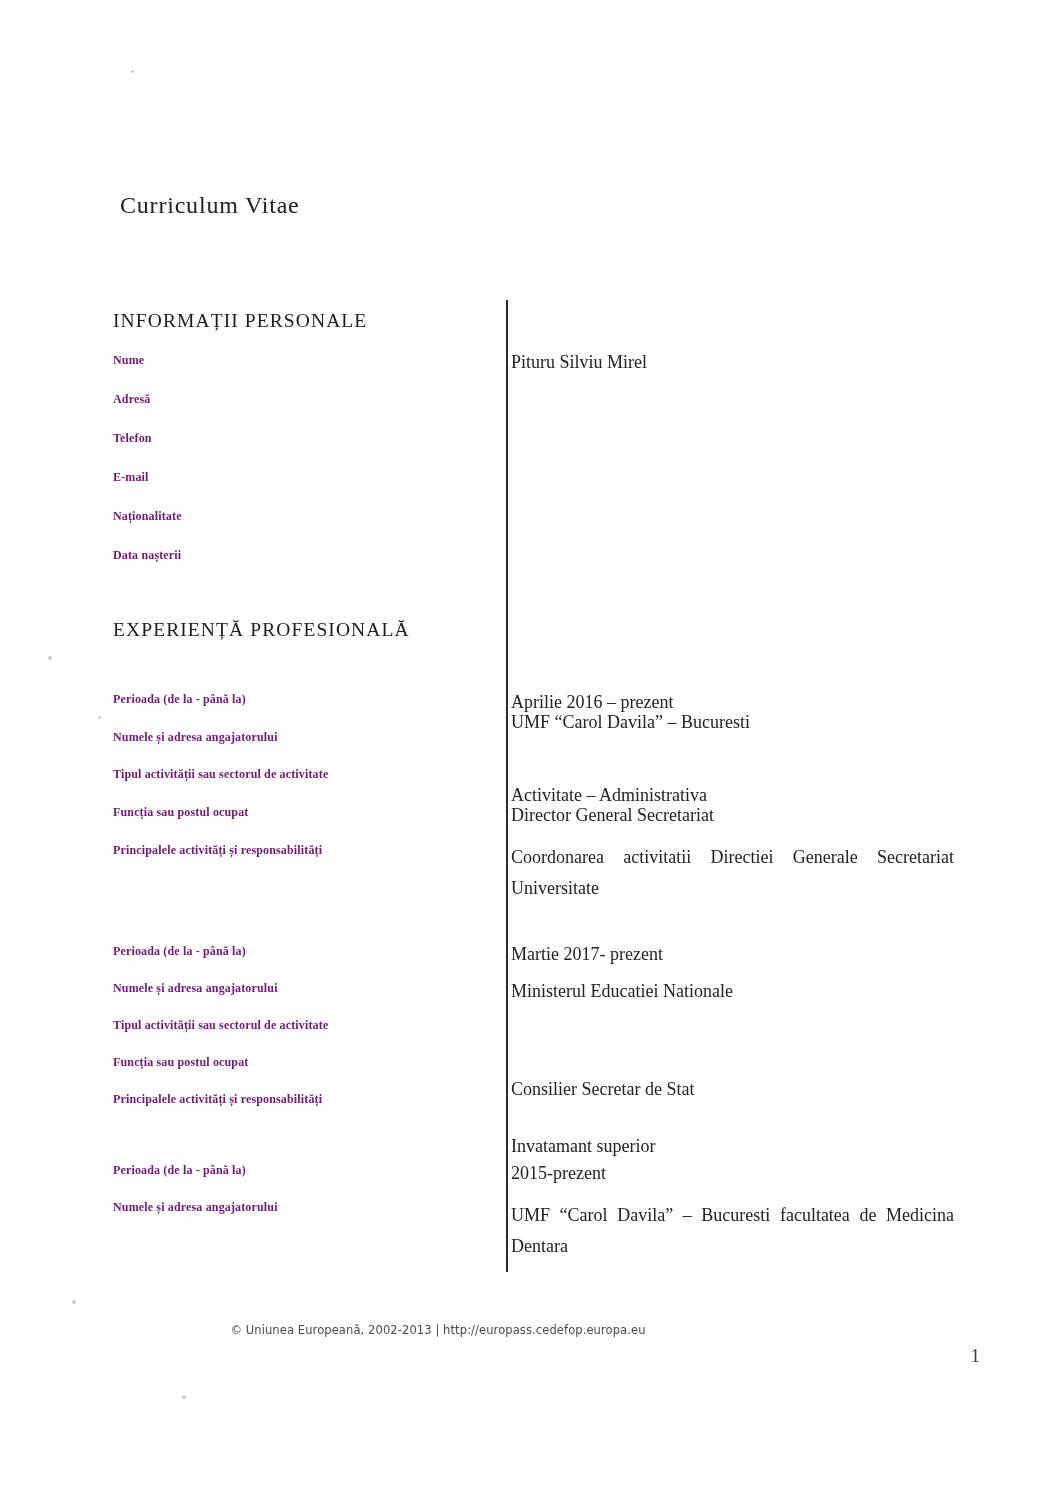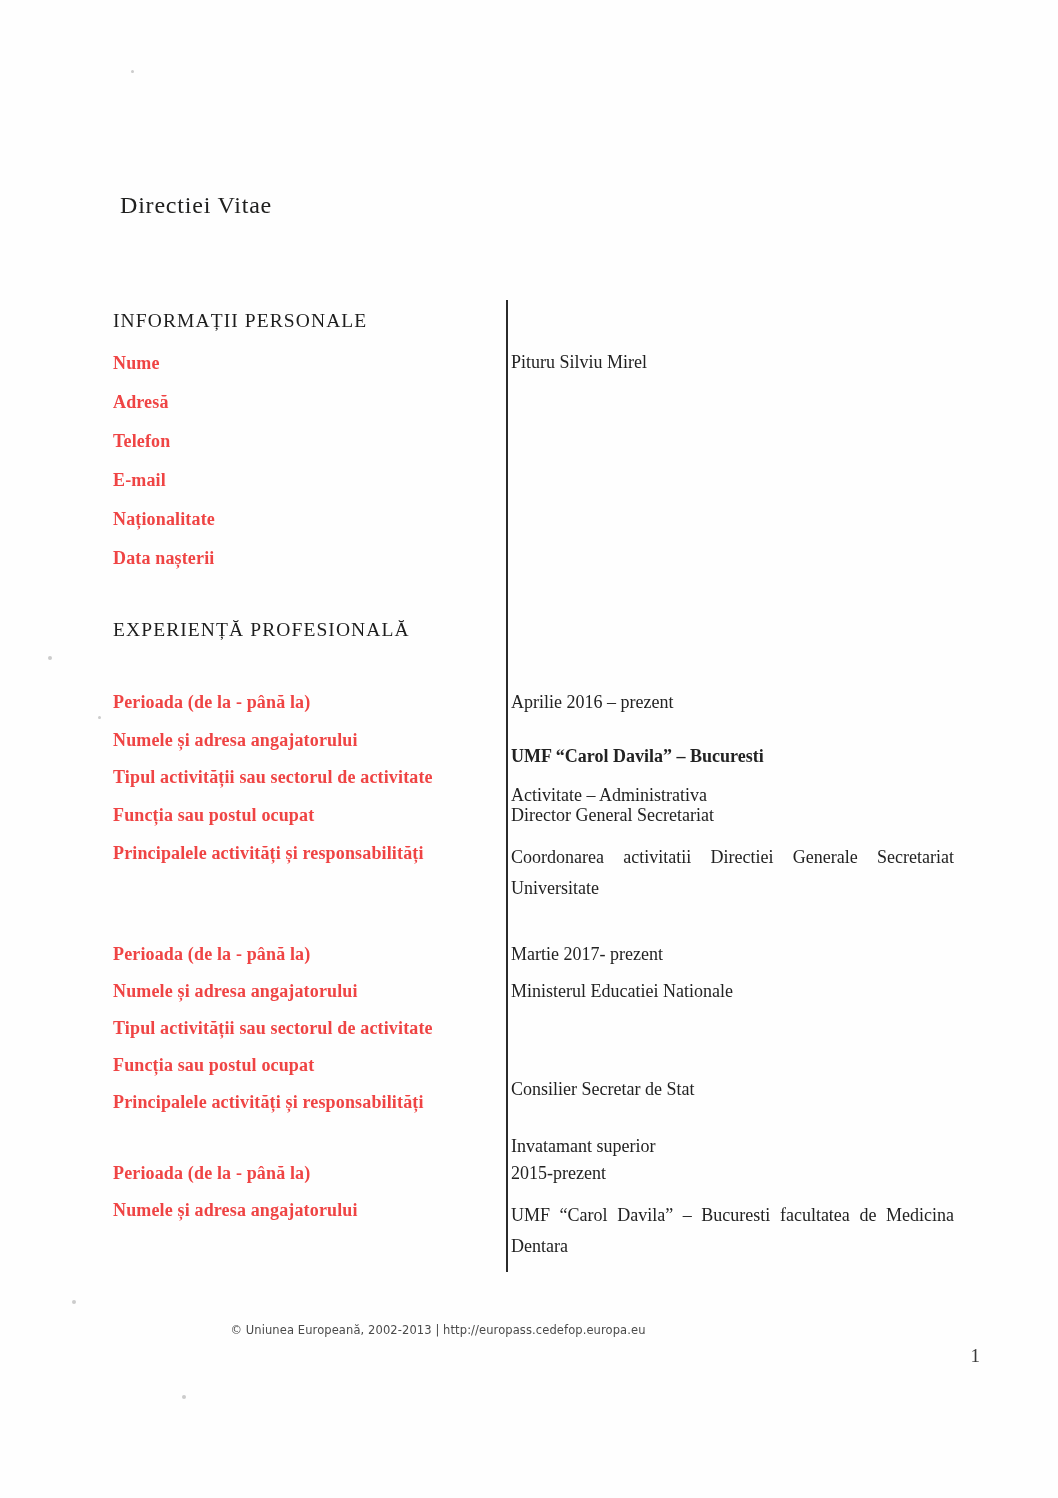--- a/index.html
+++ b/index.html
@@ -74,23 +74,23 @@
   .section-head {
     position: absolute;
     font-size: 19.5px;
     letter-spacing: 1.1px;
     color: #1d1d1d;
   }
   .label {
     position: absolute;
     left: 113px;
     font-weight: bold;
-    font-size: 18px;
+    font-size: 12px;
     letter-spacing: 0.15px;
-    color: #ef4444;
+    color: #701a75;
     white-space: nowrap;
   }
   .value {
     position: absolute;
     left: 511px;
     font-size: 18px;
     color: #222;
     width: 443px;
   }
   .value.bold {
@@ -128,21 +128,21 @@
     border-radius: 50%;
     opacity: 0.5;
   }
 </style>
 </head>
 <body>
 
 <div class="page">
 
 
-  <div class="cv-title">Directiei Vitae</div>
+  <div class="cv-title">Curriculum Vitae</div>
 
   <div class="content">
     <div class="vline"></div>
 
     <div class="section-head" style="left:113px; top:10px;">INFORMAȚII PERSONALE</div>
 
     <div class="label" style="top:53px;">Nume</div>
     <div class="value bold" style="top:52px;">Pituru Silviu Mirel</div>
 
     <div class="label" style="top:92px;">Adresă</div>
@@ -159,21 +159,21 @@
 
     <div class="label" style="top:248px;">Data nașterii</div>
     <div class="value" style="top:248px;"></div>
 
     <div class="section-head" style="left:113px; top:319px;">EXPERIENȚĂ PROFESIONALĂ</div>
 
     <div class="label" style="top:392px;">Perioada (de la - până la)</div>
     <div class="value" style="top:392px;">Aprilie 2016 – prezent</div>
 
     <div class="label" style="top:430px;">Numele și adresa angajatorului</div>
-    <div class="value" style="top:446px;font-weight:bold;">UMF “Carol Davila” – Bucuresti</div>
+    <div class="value" style="top:412px;">UMF “Carol Davila” – Bucuresti</div>
 
     <div class="label" style="top:467px;">Tipul activității sau sectorul de activitate</div>
     <div class="value" style="top:485px;">Activitate – Administrativa</div>
 
     <div class="label" style="top:505px;">Funcția sau postul ocupat</div>
     <div class="value bold" style="top:505px;">Director General Secretariat</div>
 
     <div class="label" style="top:543px;">Principalele activități și responsabilități</div>
     <div class="value just" style="top:542px;">Coordonarea activitatii Directiei Generale Secretariat Universitate</div>
 

